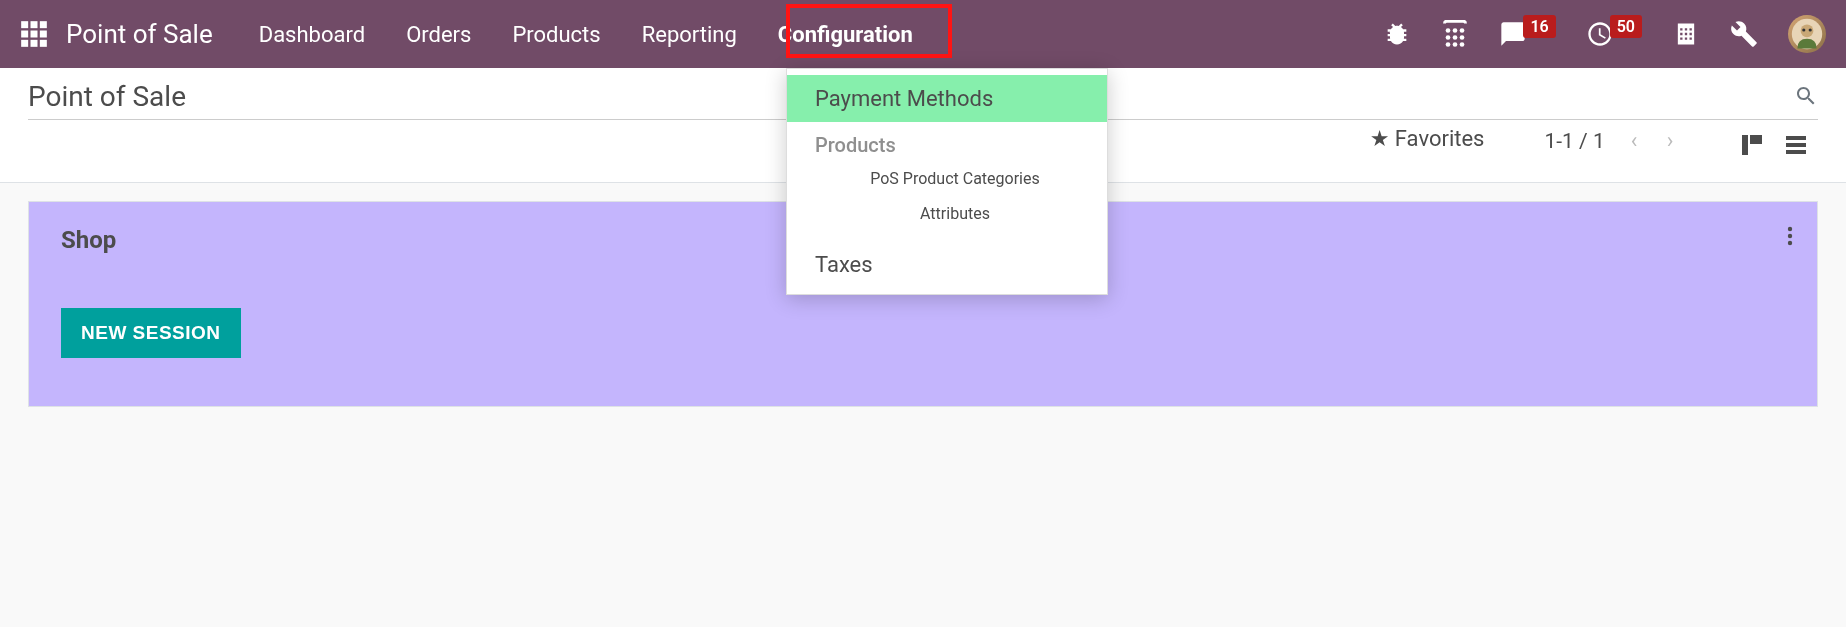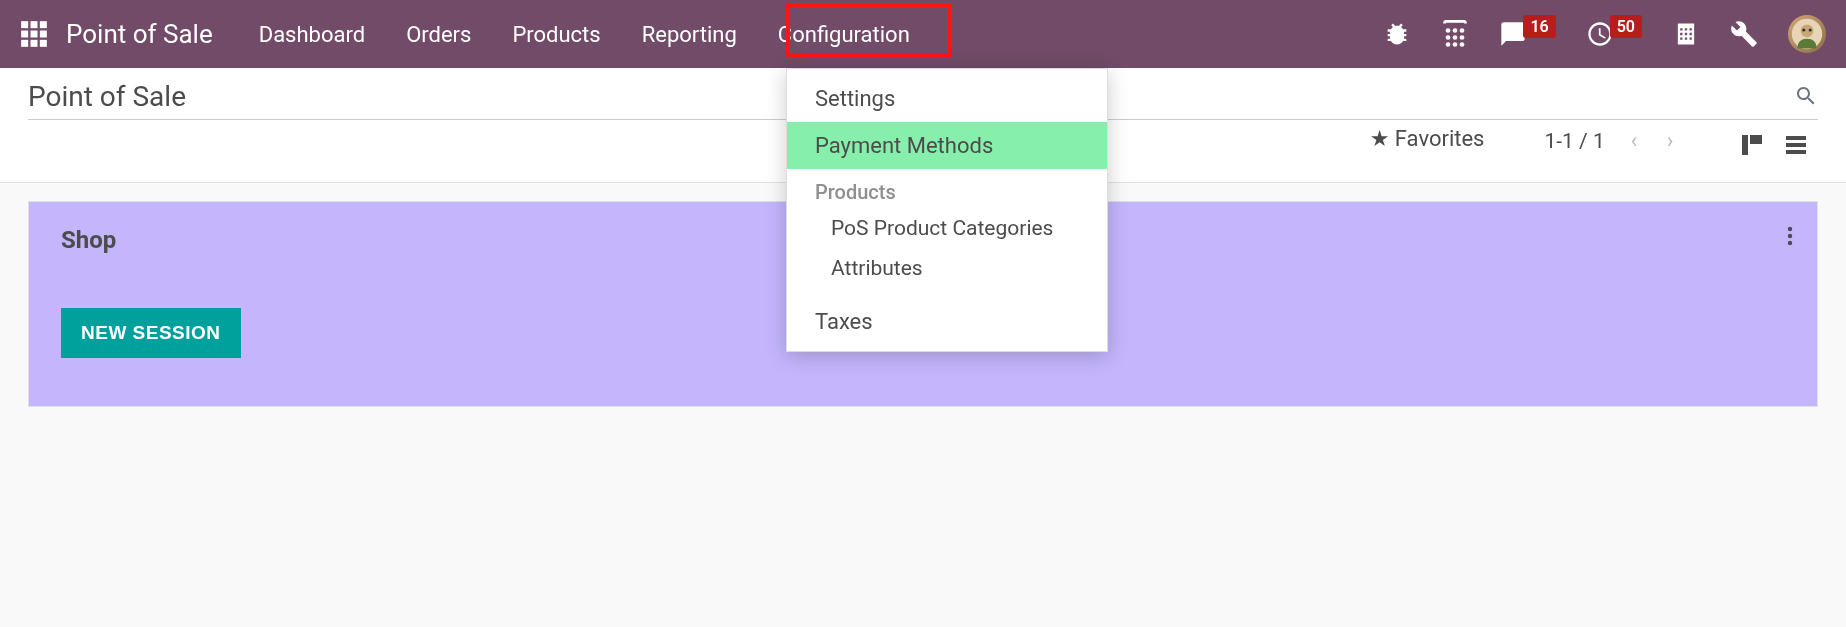--- a/index.html
+++ b/index.html
@@ -3,36 +3,36 @@
 <meta charset="utf-8">
 <style>
   * { box-sizing: border-box; margin: 0; padding: 0; }
   body { font-family: -apple-system, BlinkMacSystemFont, "Segoe UI", Roboto, "Helvetica Neue", Arial, sans-serif; background: #f9f9f9; width: 1846px; height: 627px; overflow: hidden; }
   
   .topnav { background: #714B67; height: 68px; display: flex; align-items: center; padding: 0 20px; color: #fff; }
   .apps-grid { width: 28px; height: 28px; margin-right: 18px; cursor: pointer; }
   .app-name { font-size: 26px; font-weight: 400; color: #fff; margin-right: 42px; }
   .nav-menu { display: flex; gap: 33px; }
   .nav-item { font-size: 22px; color: #fff; cursor: pointer; padding: 0 4px; }
-  .nav-item.highlighted { position: relative; }
+  .nav-item.highlighted { position: relative; font-weight: bold; }
   .highlight-box { position: absolute; border: 4px solid #ff1414; pointer-events: none; }
   
   .nav-spacer { flex: 1; }
   .nav-right { display: flex; align-items: center; gap: 30px; }
   .nav-icon { width: 28px; height: 28px; fill: #fff; cursor: pointer; }
   .badge-wrap { position: relative; display: flex; align-items: center; cursor: pointer; }
   .badge { background: #b91c1c; color: #fff; font-size: 16px; font-weight: 600; padding: 2px 7px; border-radius: 3px; margin-left: -4px; position: relative; top: -8px; }
   .avatar { width: 38px; height: 38px; border-radius: 50%; background: linear-gradient(135deg,#d4a574,#8b6f47); cursor: pointer; display:flex; align-items:center; justify-content:center; }
   .avatar svg { width: 32px; height: 32px; }
   
   .dropdown { position: absolute; left: 786px; top: 68px; width: 322px; background: #fff; box-shadow: 0 4px 20px rgba(0,0,0,0.2); border: 1px solid #ddd; padding: 6px 0; z-index: 100; }
   .dropdown-item { padding: 11px 28px; font-size: 22px; color: #4c4c4c; cursor: pointer; position: relative; }
   .dropdown-item.hovered { background: #86efac; }
   .dropdown-header { padding: 11px 28px 4px 28px; font-size: 20px; color: #8f8f8f; font-weight: 500; }
-  .dropdown-sub { padding: 8px 28px 8px 44px; font-size: 21px; color: #4c4c4c; cursor: pointer; }
+  .dropdown-sub { padding: 8px 28px 8px 44px; font-size: 16px; color: #4c4c4c; cursor: pointer; text-align: center; }
   
   .subheader { background: #fff; padding: 12px 28px 0 28px; border-bottom: 1px solid #dee2e6; }
   .page-title { font-size: 28px; color: #4c4c4c; font-weight: 400; margin-bottom: 6px; }
   .control-row { display: flex; align-items: flex-start; height: 56px; }
   .control-spacer { flex: 1; }
   .favorites { font-size: 22px; color: #4c4c4c; margin-right: 60px; }
   .pager { font-size: 21px; color: #4c4c4c; margin-right: 20px; }
   .pager-arrows { display: inline-flex; gap: 8px; margin-left: 10px; }
   .pager-arrow { width: 28px; height: 28px; display: inline-flex; align-items: center; justify-content: center; color: #bbb; cursor: pointer; font-size: 22px; }
   .view-switcher { display: flex; gap: 0; margin-left: 26px; }
@@ -114,21 +114,20 @@
           <circle cx="24" cy="15" r="2" fill="#333"></circle>
         </svg>
     </div>
   </div>
 </div>
 
 <div class="highlight-box" style="left:786px; top:4px; width:166px; height:54px;"></div>
 <div class="highlight-box" style="left:792px; top:126px; width:300px; height:50px;"></div>
 
 <div class="dropdown">
-  <div class="dropdown-item">Settings</div>
   <div class="dropdown-item hovered">Payment Methods</div>
   <div class="dropdown-header">Products</div>
   <div class="dropdown-sub">PoS Product Categories</div>
   <div class="dropdown-sub">Attributes</div>
   <div class="dropdown-item" style="margin-top:10px;">Taxes</div>
 </div>
 
 <div class="subheader">
   <div style="display:flex; align-items:flex-start;">
     <div class="page-title">Point of Sale</div>

